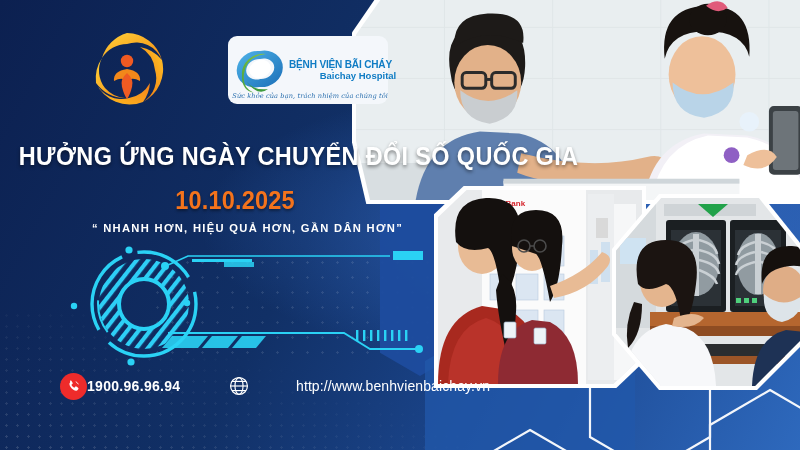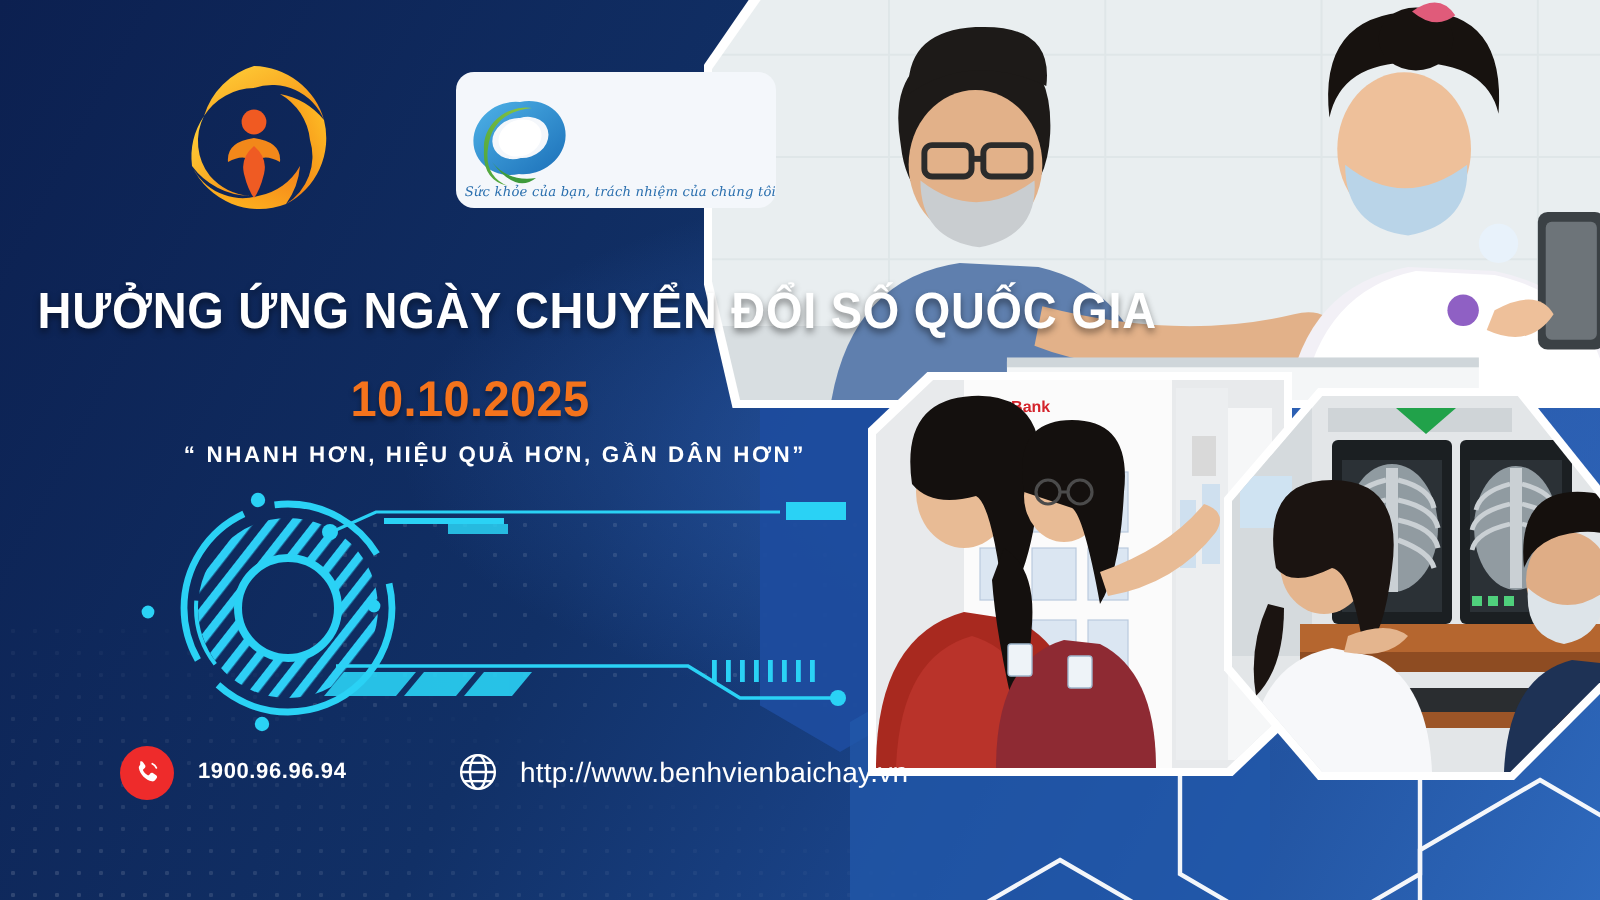--- a/index.html
+++ b/index.html
@@ -85,24 +85,24 @@
   
   .hud { position:absolute; left:60px; top:238px; width:400px; height:132px; }
 
   
   .contact-row { position:absolute; left:60px; top:372px; height:28px; display:flex; align-items:center; }
   .phone-badge {
     width:27px; height:27px; border-radius:50%; background:#ee2b2b;
     display:flex; align-items:center; justify-content:center; flex:0 0 27px;
   }
   .phone-num {
-    color:#fff; font-weight:bold; font-size:11px; margin-left:12px;
+    color:#fff; font-weight:bold; font-size:14px; 
     letter-spacing:.3px; white-space:nowrap;
   }
-  .web-row { position:absolute; left:228px; top:372px; height:28px; display:flex; align-items:center; }
+  .web-row { position:absolute; left:228px; top:372px; height:28px; display:flex; align-items:center;gap:36px; }
   .globe { width:22px; height:22px; flex:0 0 22px; }
   .web-url {
     color:#fff; font-size:14px; margin-left:10px; white-space:nowrap;
     letter-spacing:.1px;
   }
 
   
   .photo { position:absolute; overflow:hidden; }
   .photo .fill { position:absolute; inset:0; }
   .ph-top {
@@ -383,20 +383,24 @@
               <stop offset="1" stop-color="#8dc63f"></stop>
           </linearGradient>
         </defs>
         <path d="M26 6 a20 18 -22 1 1 -0.5 36 a20 18 -22 1 1 0.5 -36 z
                  M26 14 a12 10 -22 1 0 0.4 20 a12 10 -22 1 0 -0.4 -20z" fill="url(#hg1)"></path>
         <path d="M8 30 a20 18 -22 0 1 24 -21 q-20 2-22 20 q-2 14 10 19 q-13-3-12-18z" fill="url(#hg2)"></path>
         <path d="M12 36 q8 10 22 8 q-10 8-22-8z" fill="#3f9b3c"></path>
         <ellipse cx="26" cy="24" rx="11" ry="9" transform="rotate(-22 26 24)" fill="#ffffff"></ellipse>
       </svg>
     </div>
+    <div class="hosp-text">
+      <div class="hosp-name">BỆNH VIỆN BÃI CHÁY</div>
+      <div class="hosp-sub">Baichay Hospital</div>
+    </div>
     <div class="hosp-slogan">Sức khỏe của bạn, trách nhiệm của chúng tôi</div>
   </div>
 
   <div class="headline">HƯỞNG ỨNG NGÀY CHUYỂN ĐỔI SỐ QUỐC GIA</div>
   <div class="date">10.10.2025</div>
   <div class="quote">“ NHANH HƠN, HIỆU QUẢ HƠN, GẦN DÂN HƠN”</div>
 
   <div class="hud">
     <svg viewBox="0 0 400 132" width="400" height="132">
       <defs>

